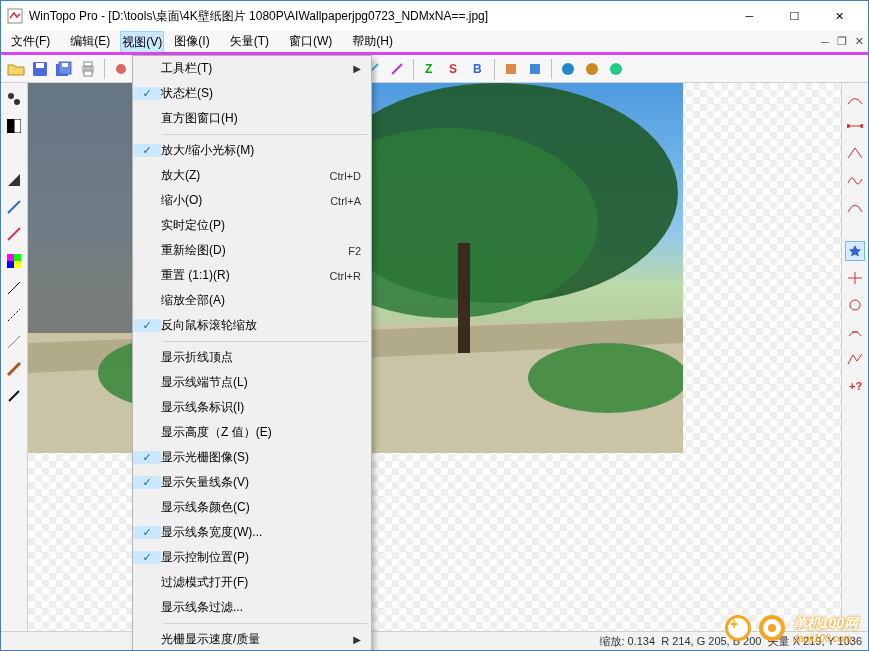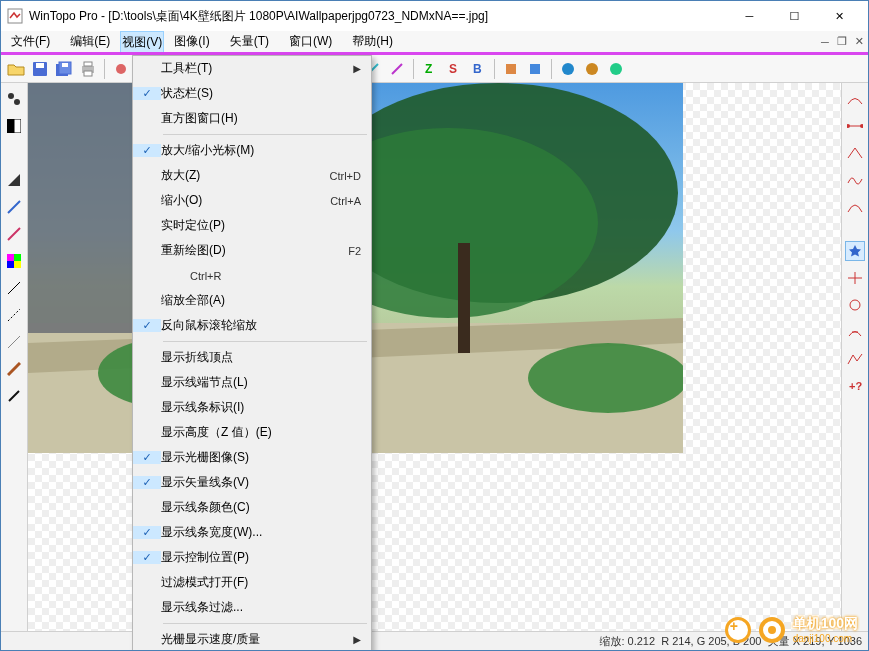--- a/index.html
+++ b/index.html
@@ -34,21 +34,21 @@
 .statusbar { height: 20px; border-top: 1px solid #d0d0d0; background: #f2f2f2; display: flex; align-items: center; font-size: 11px; padding: 0 6px; }
 .statusbar .sright { margin-left: auto; color: #333; }
 .dropdown { position: absolute; left: 131px; top: 54px; width: 240px; background: #f0f0f0; border: 1px solid #b7b7b7; box-shadow: 3px 3px 5px rgba(0,0,0,.25); z-index: 100; }
 .dropdown .dd { height: 25px; display: flex; align-items: center; font-size: 12px; padding-right: 10px; cursor: default; }
 .dropdown .ddchk { width: 28px; text-align: center; color: #1a5fb4; font-size: 11px; }
 .dropdown .ddchk.on { background: #cce8ff; }
 .dropdown .ddtxt { flex: 1; }
 .dropdown .ddshort { color: #333; font-size: 11px; margin-left: 29px; }
 .dropdown .ddarrow { width: 10px; text-align: right; color: #333; font-size: 10px; }
 .dropdown .ddiv { height: 1px; background: #d0d0d0; margin: 3px 4px 3px 30px; }
-.wm { position: absolute; right: 10px; bottom: 6px; display: flex; align-items: center; gap: 8px; z-index: 50; }
+.wm { position: absolute; right: 10px; bottom: 6px; display: flex; gap: 8px; z-index: 50; font-style: italic; }
 .wm .c1 { width: 26px; height: 26px; border-radius: 50%; border: 3px solid #f5a623; background: #fff; position: relative; }
 .wm .c1::before { content:'+'; position:absolute; left:2px; top:-2px; font-size:14px; color:#f5a623; font-weight:bold;}
 .wm .c2 { width: 26px; height: 26px; border-radius: 50%; border: 4px solid #f5a623; background: #fff; position: relative; }
 .wm .c2::after { content:''; position:absolute; left:5px; top:5px; width:8px;height:8px;border-radius:50%;background:#f5a623;}
 .wm .t { font-size: 14px; font-weight: bold; color: #fff; text-shadow: 0 0 3px #f5a623, 0 0 3px #f5a623; }
 .wm .t2 { font-size: 10px; color: #f5a623; }
 svg { display: block; }
 </style>
 </head>
 <body>
@@ -366,21 +366,21 @@
     <span class="lt">
         <svg width="14" height="14">
           <text x="1" y="11" font-size="11" fill="#c33" font-weight="bold">+?</text>
         </svg>
       </span>
   </div>
 </div>
 
 <div class="statusbar">
   <span class="sright">
-    <span>缩放:</span> <span>0.212</span>&nbsp;&nbsp;<span>R 214, G 205, B 200</span>&nbsp;&nbsp;<span>矢量</span> <span>X 219, Y 1036</span>
+    <span>缩放:</span> <span>0.134</span>&nbsp;&nbsp;<span>R 214, G 205, B 200</span>&nbsp;&nbsp;<span>矢量</span> <span>X 219, Y 1036</span>
   </span>
 </div>
 
 <div class="dropdown" id="dropdown">
     <div class="dd">
       <span class="ddchk"></span>
       <span class="ddtxt">工具栏(T)</span>
       <span class="ddarrow">▶</span>
     </div>
     <div class="dd">
@@ -410,20 +410,21 @@
       <span class="ddchk"></span>
       <span class="ddtxt">实时定位(P)</span>
     </div>
     <div class="dd">
       <span class="ddchk"></span>
       <span class="ddtxt">重新绘图(D)</span>
       <span class="ddshort">F2</span>
     </div>
     <div class="dd">
       <span class="ddchk"></span>
+      <span class="ddtxt">重置 (1:1)(R)</span>
       <span class="ddshort">Ctrl+R</span>
     </div>
     <div class="dd">
       <span class="ddchk"></span>
       <span class="ddtxt">缩放全部(A)</span>
     </div>
     <div class="dd">
       <span class="ddchk on">✓</span>
       <span class="ddtxt">反向鼠标滚轮缩放</span>
     </div>

